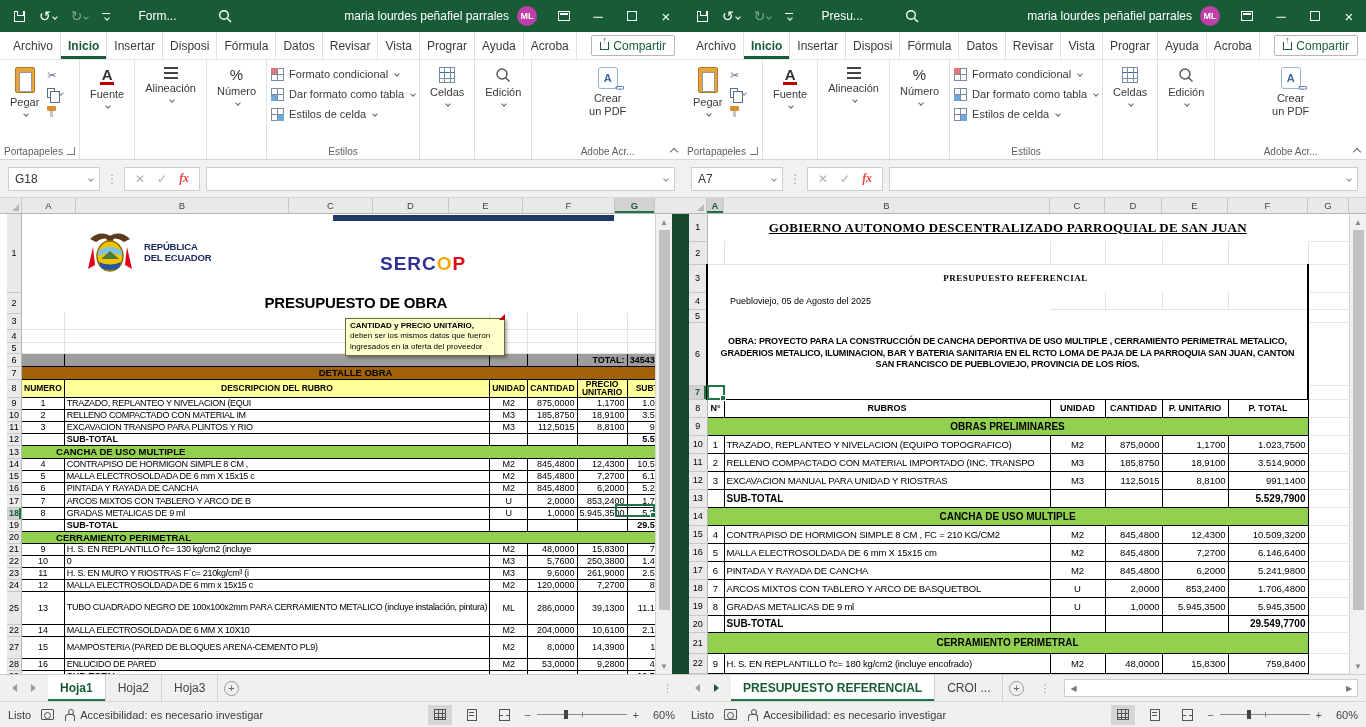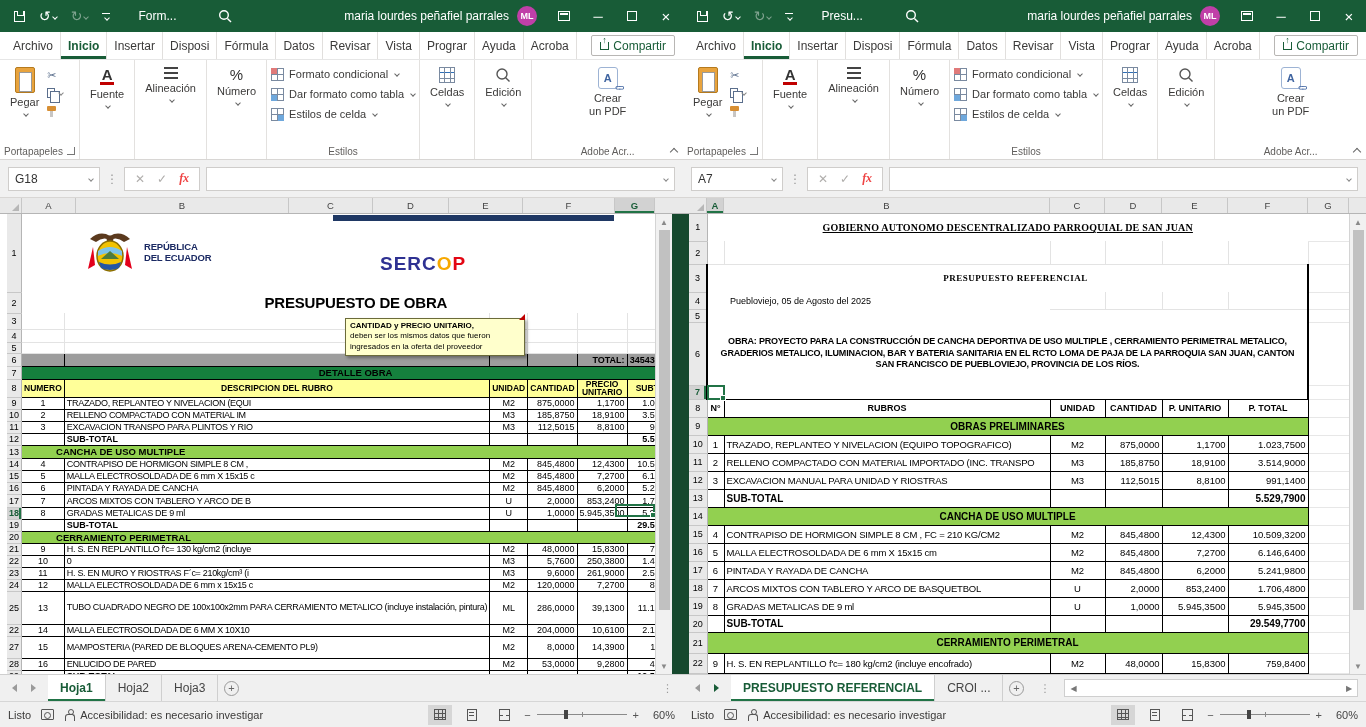--- a/index.html
+++ b/index.html
@@ -104,33 +104,33 @@
   td.gcol { border-bottom:1px solid #e7e7e7; }
   
   tr.tb td.d { border:1px solid #000; }
   
   td.c-num, td.c-unit { text-align:center; }
   td.c-qty, td.c-pu, td.c-tot { text-align:right; }
   td.c-desc { text-align:left; letter-spacing:-0.3px; }
   td.wrapcell { white-space:normal; line-height:1.15; }
   
   tr.lt-total td.d { background:#9d9d9d; font-weight:bold; }
-  tr.lt-band td.d { background:#15803d; font-weight:bold; text-align:center; font-size:9.5px; }
+  tr.lt-band td.d { background:#a16207; font-weight:bold; text-align:center; font-size:9.5px; }
   tr.lt-header td.d { background:#ffff99; font-weight:bold; text-align:center; white-space:pre-line; line-height:1; font-size:8.5px; }
   tr.sec td.d { background:#92d050; font-weight:bold; font-size:9.5px; }
   tr.sub td.d { font-weight:bold; }
   
   tr.boxed td.bl { border-left:2px solid #000; }
   tr.boxed td.br { border-right:2px solid #000; }
   tr.rt-header td.d { border:1px solid #000; font-weight:bold; font-size:9px; text-align:center; }
   tr.rt-item td.d { border:1px solid #000; font-size:9.5px; }
   tr.rt-item td.c-desc { letter-spacing:-0.2px; }
   tr.rt-sub td.d { border:1px solid #000; font-weight:bold; font-size:10px; }
   tr.rt-sec td.d { background:#92d050; border:1px solid #000; font-weight:bold; text-align:center; font-size:10px; }
-  .rtitle1 { font-family:"Liberation Serif", serif; font-weight:bold; font-size:10px; text-decoration:underline; text-align:center; letter-spacing:0.2px; }
+  .rtitle1 { font-family:"Liberation Serif", serif; font-weight:bold; font-size:13px; text-decoration:underline; text-align:center; letter-spacing:0.2px; }
   .rtitle2 { font-family:"Liberation Serif", serif; font-weight:bold; font-size:20px; text-align:center; letter-spacing:0.5px; }
   .rdate { font-size:9.5px; padding-left:6px !important; }
   .robra { white-space:normal !important; font-weight:bold; font-size:10.5px; text-align:center; line-height:1.3; letter-spacing:-0.2px; padding:0 10px !important; }
   
   .logo-flex { display:flex; align-items:center; height:100%; position:relative; }
   .emblem { margin-left:62px; flex:none; }
   .rep-text { margin-left:8px; font-size:9.5px; font-weight:bold; color:#1b2a63; line-height:1.15; letter-spacing:-0.2px; }
   .sercop { position:absolute; left:358px; top:24px; font-size:19px; font-weight:bold; letter-spacing:1px; }
   .sercop .b { color:#2e3192; } .sercop .o { color:#f7a800; } .sercop .p { color:#e30613; }
   .lt-title-text { font-weight:bold; font-size:15px; text-align:center; letter-spacing:-0.2px; }
@@ -648,21 +648,21 @@
                 <td class="d bl"></td>
                 <td class="d">SUB-TOTAL</td>
                 <td class="d"></td>
                 <td class="d"></td>
                 <td class="d"></td>
                 <td class="d c-tot br">19.551,2500</td>
               </tr>
             </tbody>
           </table>
         <div class="navybar" style="left:333px; top:1px; width:281px;"></div>
-        <div class="notebox" style="left:345px; top:104px; width:180px; height:38px;">
+        <div class="notebox" style="left:345px; top:104px; width:160px; height:38px;">
           <span class="redmark"></span>
           <div class="nt">CANTIDAD y PRECIO UNITARIO,</div>
           <div>deben ser los mismos datos que fueron</div>
           <div>ingresados en la oferta del proveedor</div>
         </div>
         <div class="selbox" style="left:615px; top:290px; width:40px; height:13px;"></div>
       </div>
       <div class="vscroll">
         <div class="varrow">▲</div>
         <div class="vthumb" style="height:380px"></div>

